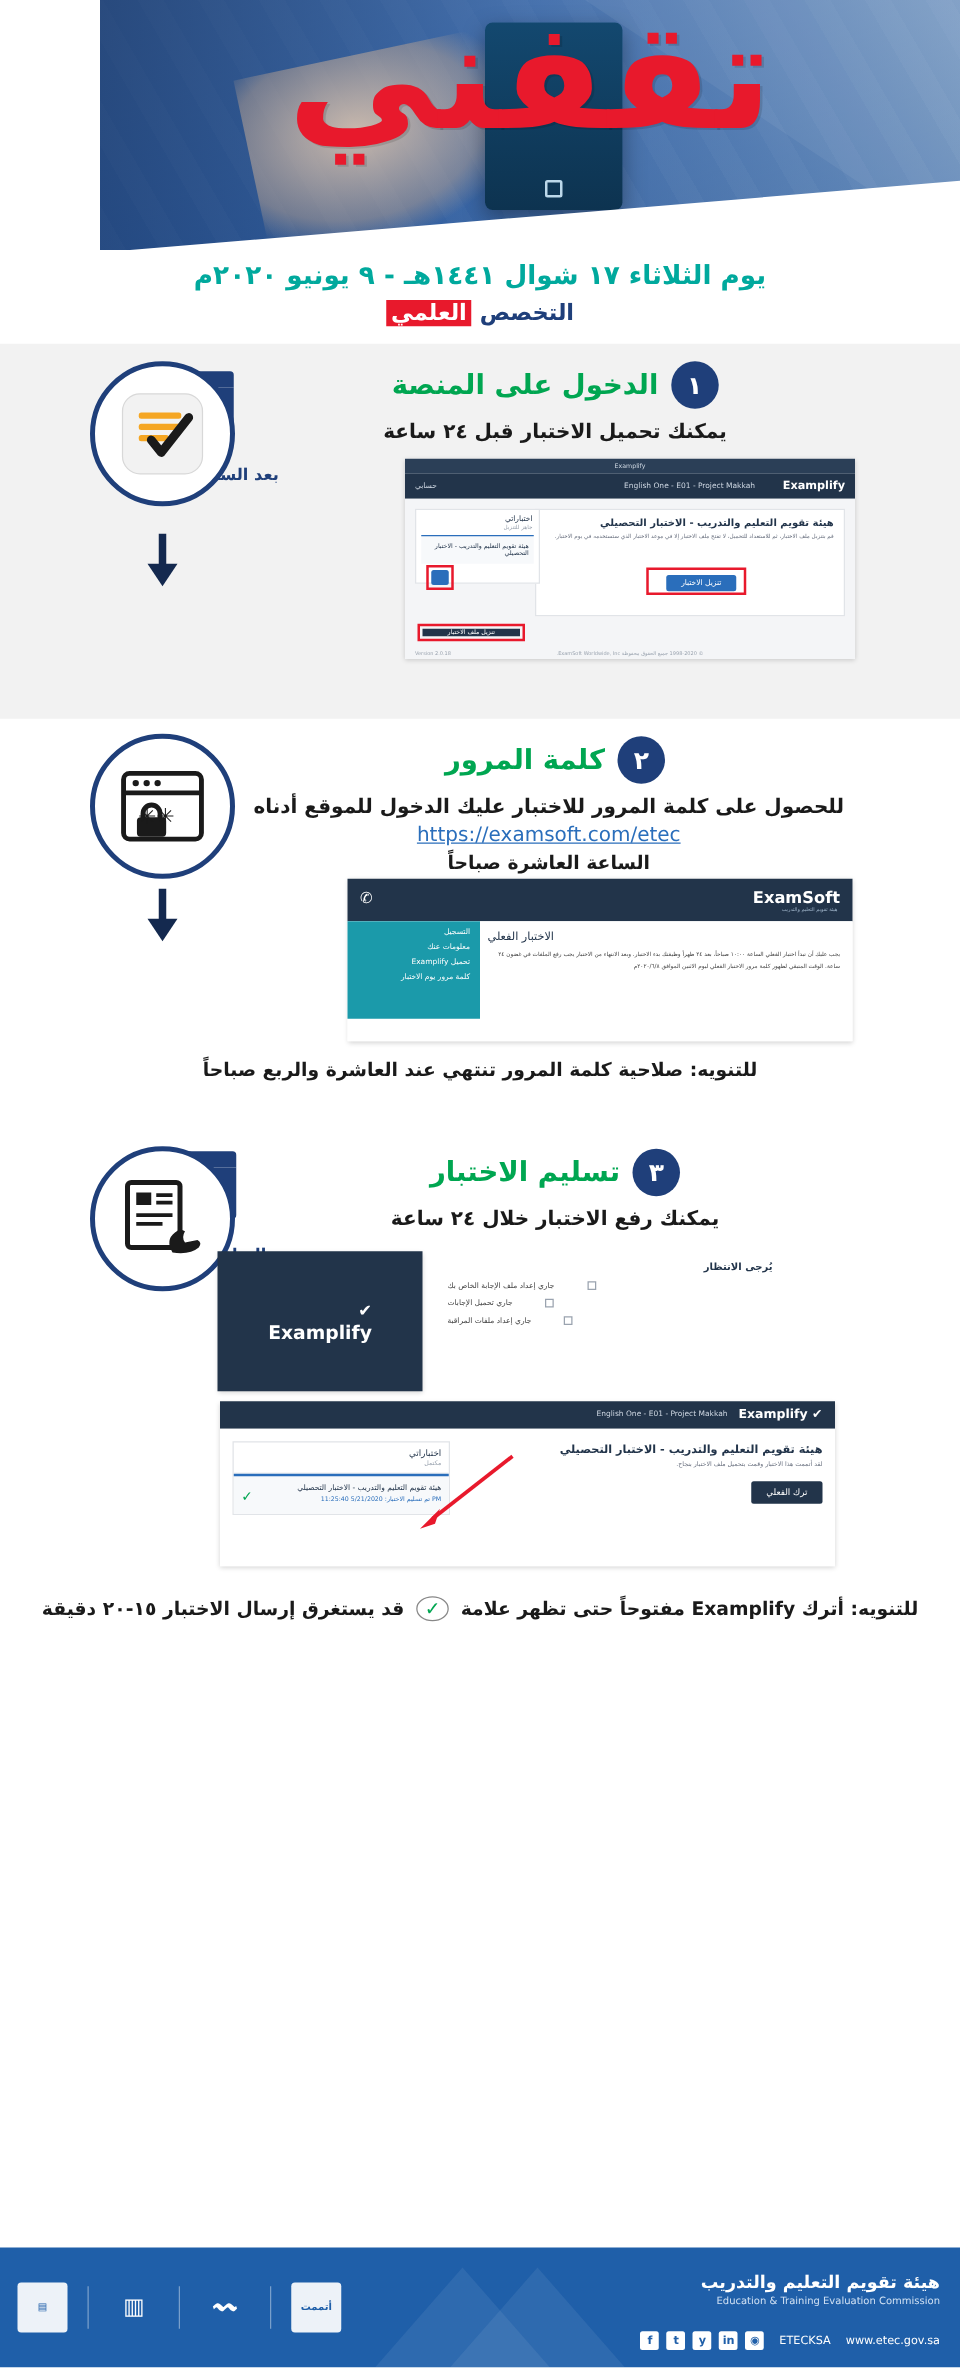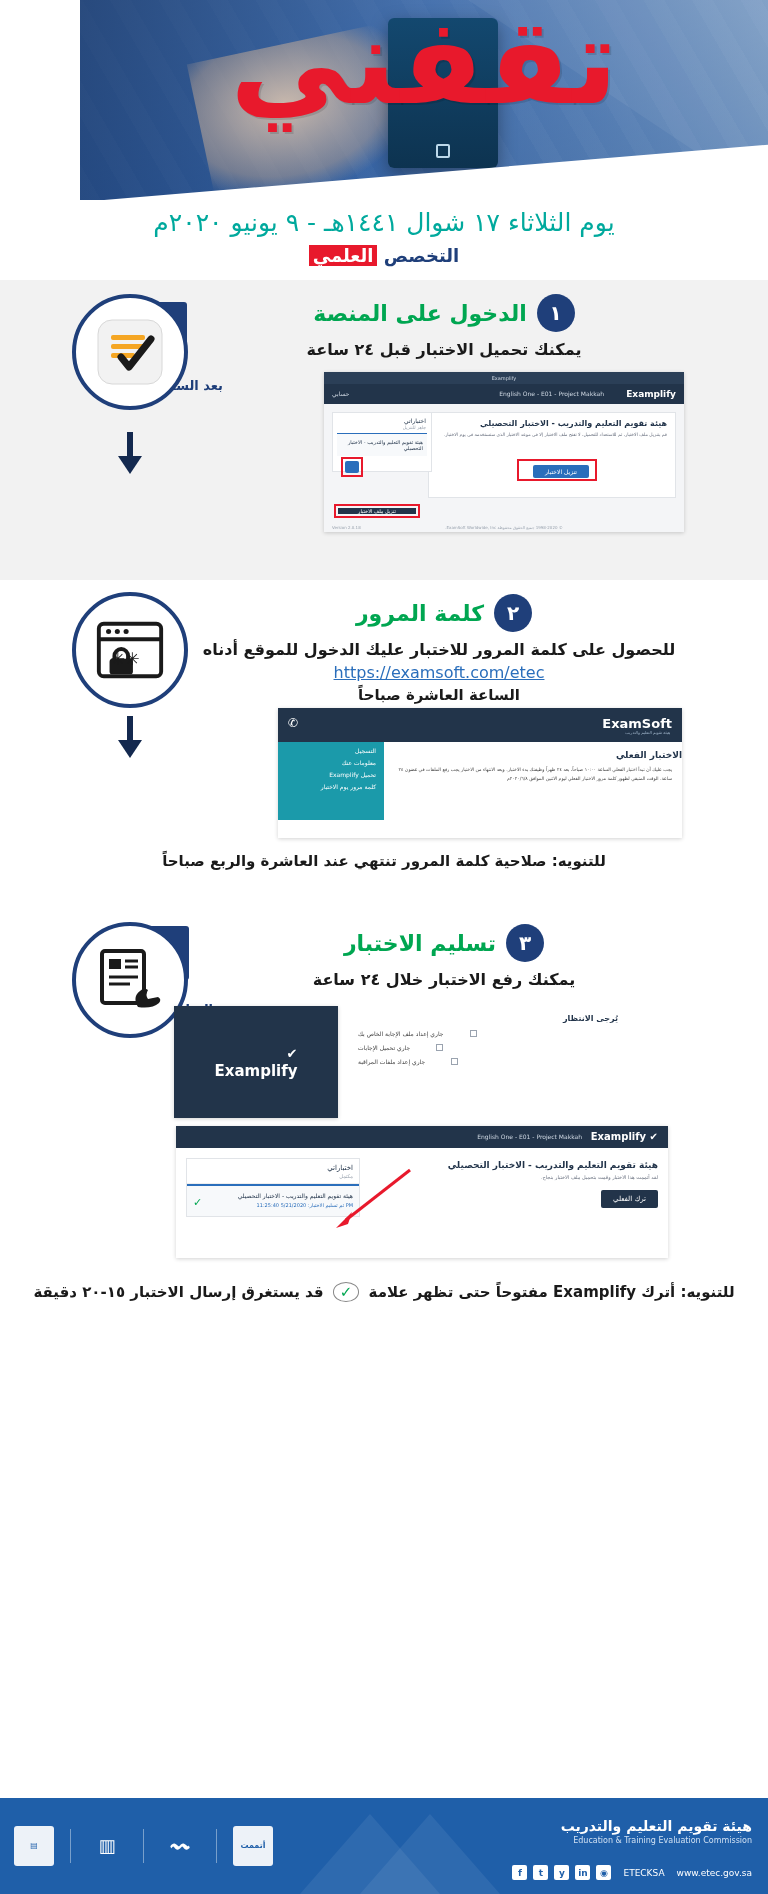--- a/index.html
+++ b/index.html
@@ -57,21 +57,21 @@
     font-size: 120px; line-height:1; font-weight:bold;
     color:#e8192c;
     text-shadow: 2px 2px 0 rgba(0,0,0,0.12);
     font-family:"DejaVu Sans", sans-serif;
     letter-spacing: -4px;
   }
 
   
   .titles { text-align:center; padding: 8px 20px 14px; }
   .t-line1 { color:#1f3f7a; font-size:22px; font-weight:bold; margin-bottom:8px; }
-  .t-line2 { color:#00a99d; font-size:25px; font-weight:normal; margin-bottom:8px; }
+  .t-line2 { color:#00a99d; font-size:21px; font-weight:bold; margin-bottom:8px; }
   .t-line3 { color:#1f3f7a; font-size:18px; font-weight:bold; }
   .t-line3 .hl { background:#e8192c; color:#ffffff; padding:0 4px; }
 
   
   .section { position:relative; width:768px; }
   .sec-bg-gray { background:#f2f2f2; }
   .step-head {
     display:flex; align-items:center; justify-content:center; gap:10px;
     padding-top: 14px;
   }
@@ -148,21 +148,21 @@
   .s1-ver{position:absolute;left:8px;bottom:2px;font-size:4px;color:#9aa3af;}
 
   
   .s2-top{position:absolute;top:0;left:0;right:0;height:34px;background:#22344a;}
   .s2-top .es{position:absolute;right:10px;top:8px;color:#fff;font-size:13px;font-weight:bold;}
   .s2-top .sub{position:absolute;right:12px;top:22px;color:#9fb4c9;font-size:4px;}
   .s2-top .ph{position:absolute;left:10px;top:8px;color:#fff;font-size:12px;}
   .s2-body{position:absolute;top:34px;left:0;right:0;bottom:0;background:#fff;}
   .s2-panel{position:absolute;top:0;left:0;width:106px;height:78px;background:#1b9aaa;color:#fff;}
   .s2-panel div{font-size:6px;text-align:right;padding:5px 8px 0;}
-  .s2-title{position:absolute;top:8px;right:0;left:112px;text-align:right;font-size:9px;font-weight:bold;color:#22344a;}
+  .s2-title{position:absolute;top:8px;right:0;left:112px;text-align:left;font-size:9px;font-weight:normal;color:#22344a;}
   .s2-txt{position:absolute;top:24px;right:10px;left:116px;text-align:right;font-size:4.6px;color:#444;line-height:1.9;}
 
   
   .s3{background:#22344a;}
   .s3 .logo{position:absolute;top:50%;left:50%;transform:translate(-50%,-50%);color:#fff;font-size:15px;font-weight:bold;}
   .s3 .tick{font-size:13px;color:#fff;}
   .wait-box{position:absolute;}
   .wait-title{font-size:8px;color:#22344a;text-align:right;font-weight:bold;}
   .wait-row{display:flex;align-items:center;justify-content:flex-end;gap:26px;font-size:6px;color:#444;margin-top:7px;}
   .wait-row .cb{width:7px;height:7px;border:1px solid #9aa3af;}

